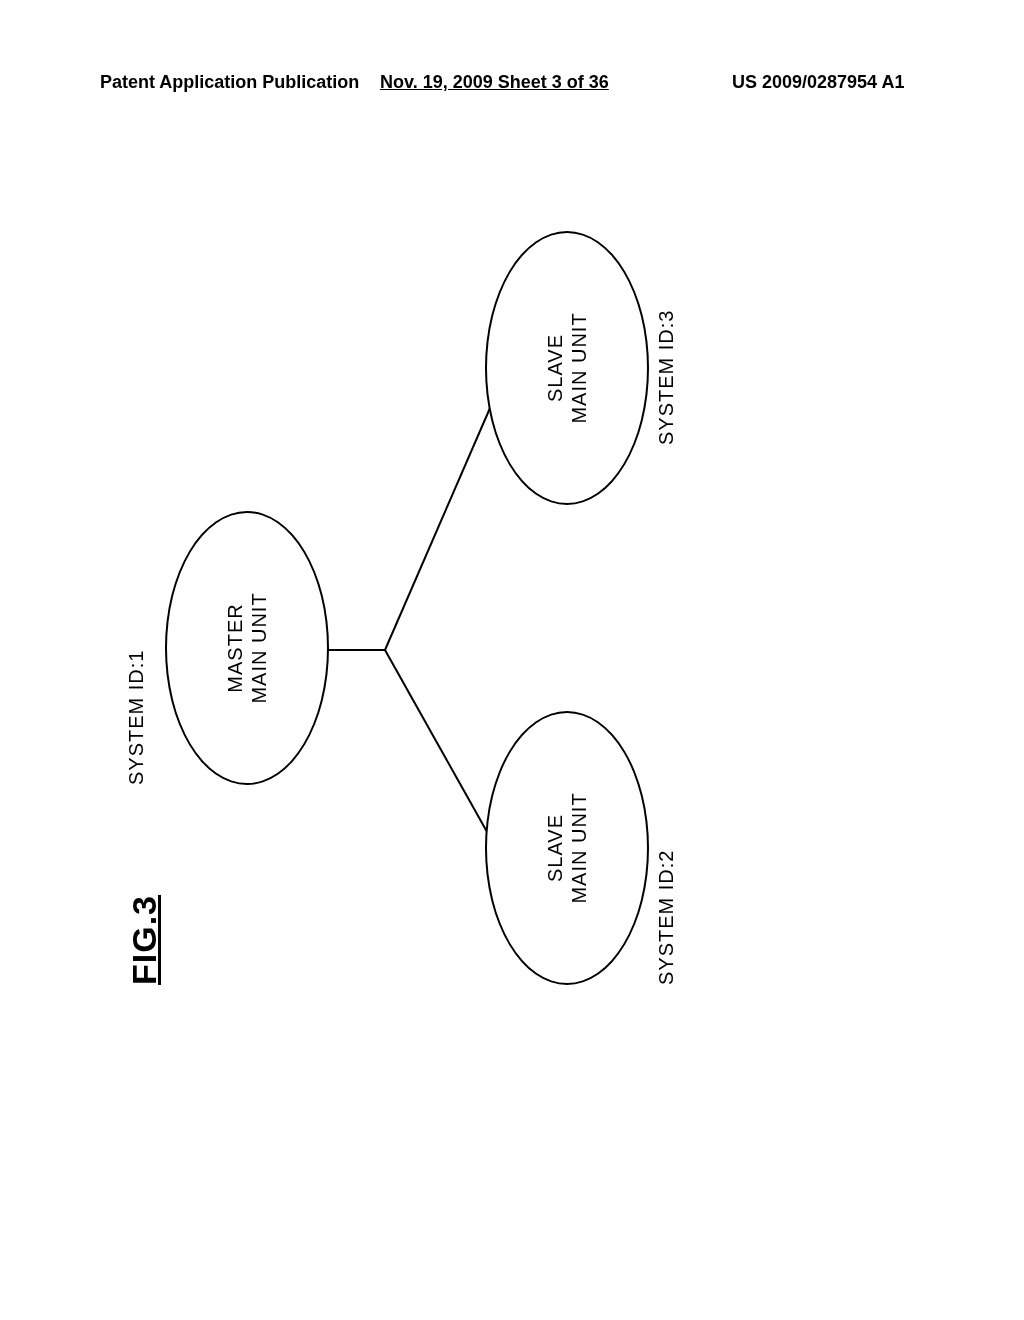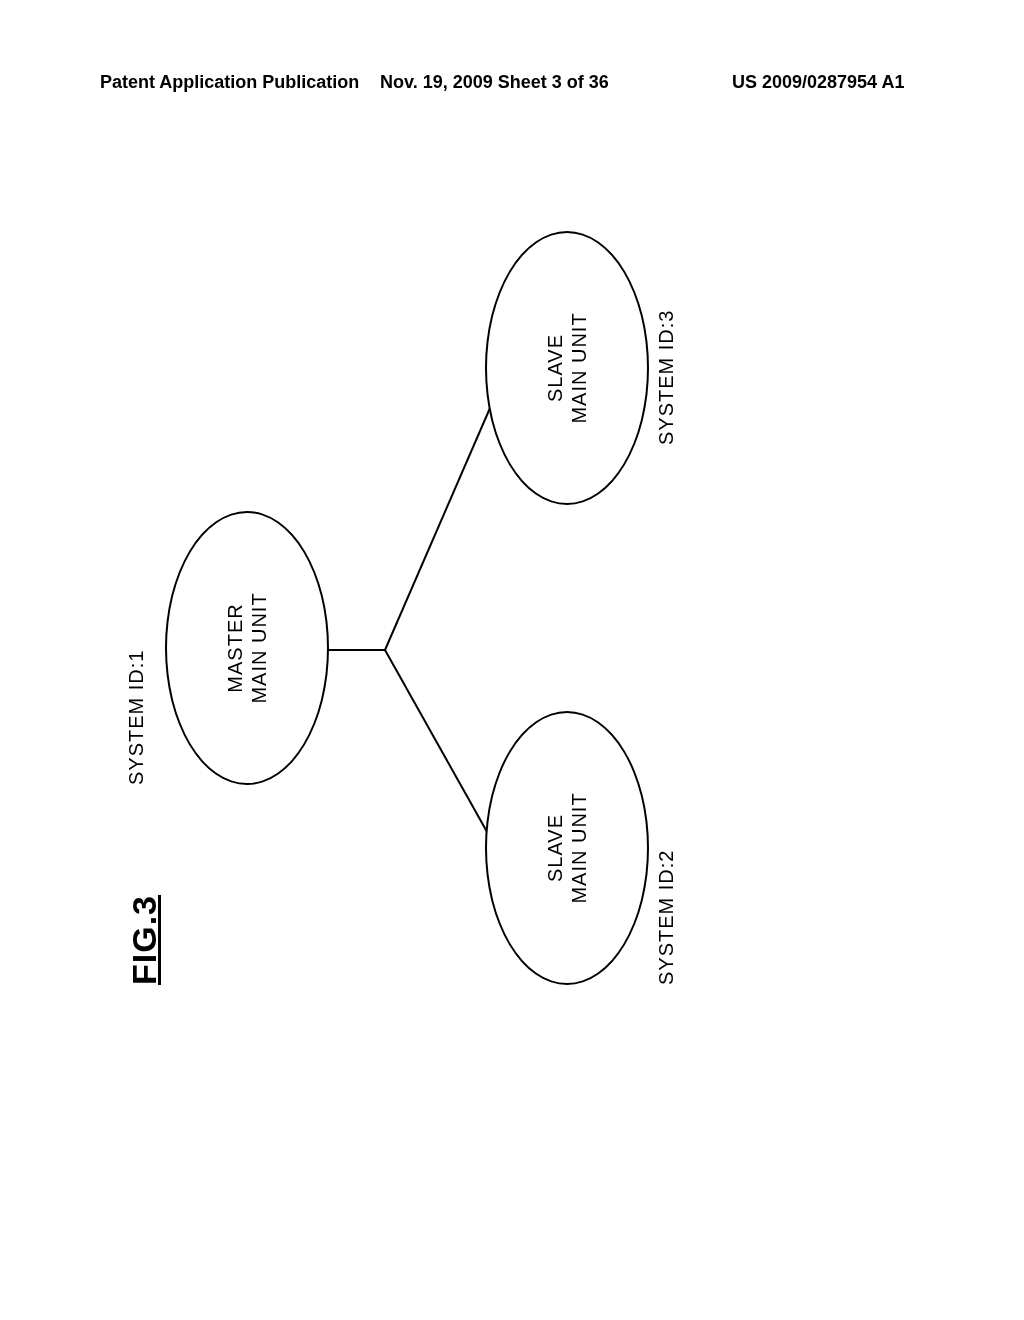--- a/index.html
+++ b/index.html
@@ -24,20 +24,21 @@
     font-size: 18px;
     font-weight: bold;
   }
   .header .left {
     position: absolute;
     left: 100px;
   }
   .header .mid {
     position: absolute;
     left: 380px;
+    text-decoration: underline;
   }
   .header .right {
     position: absolute;
     left: 732px;
   }
   .fig-area {
     position: absolute;
     left: 140px;
     top: 220px;
     width: 750px;

